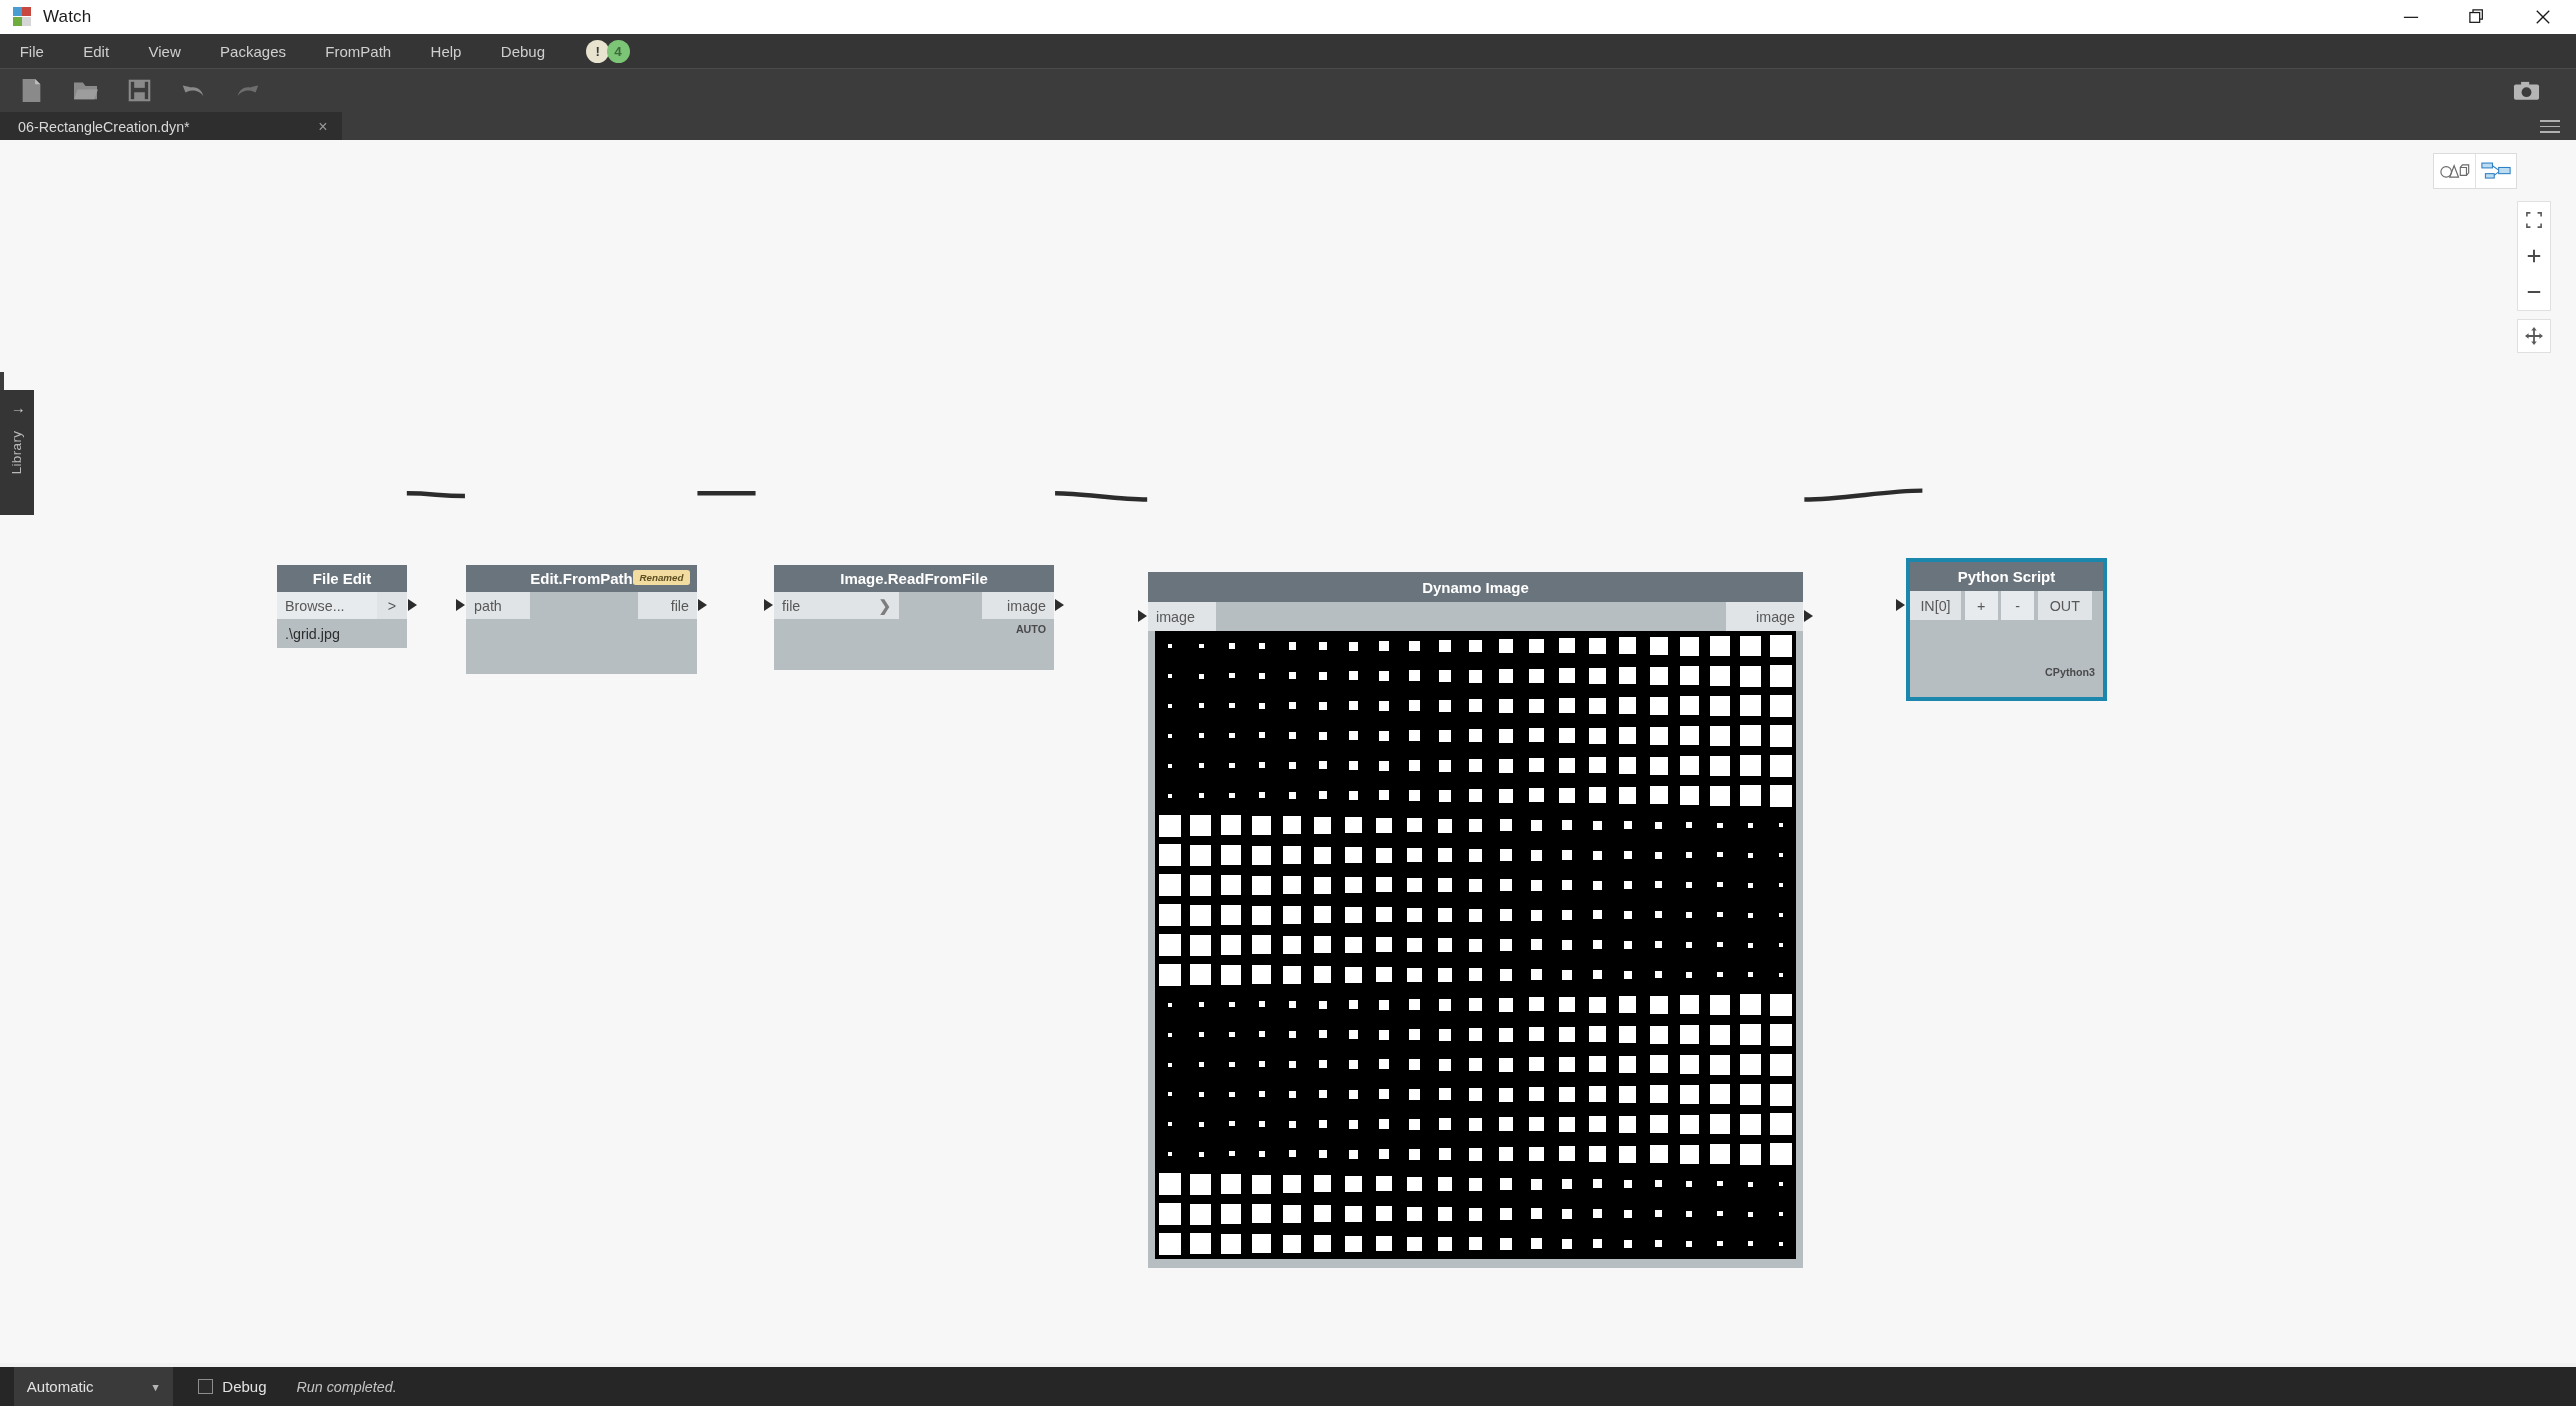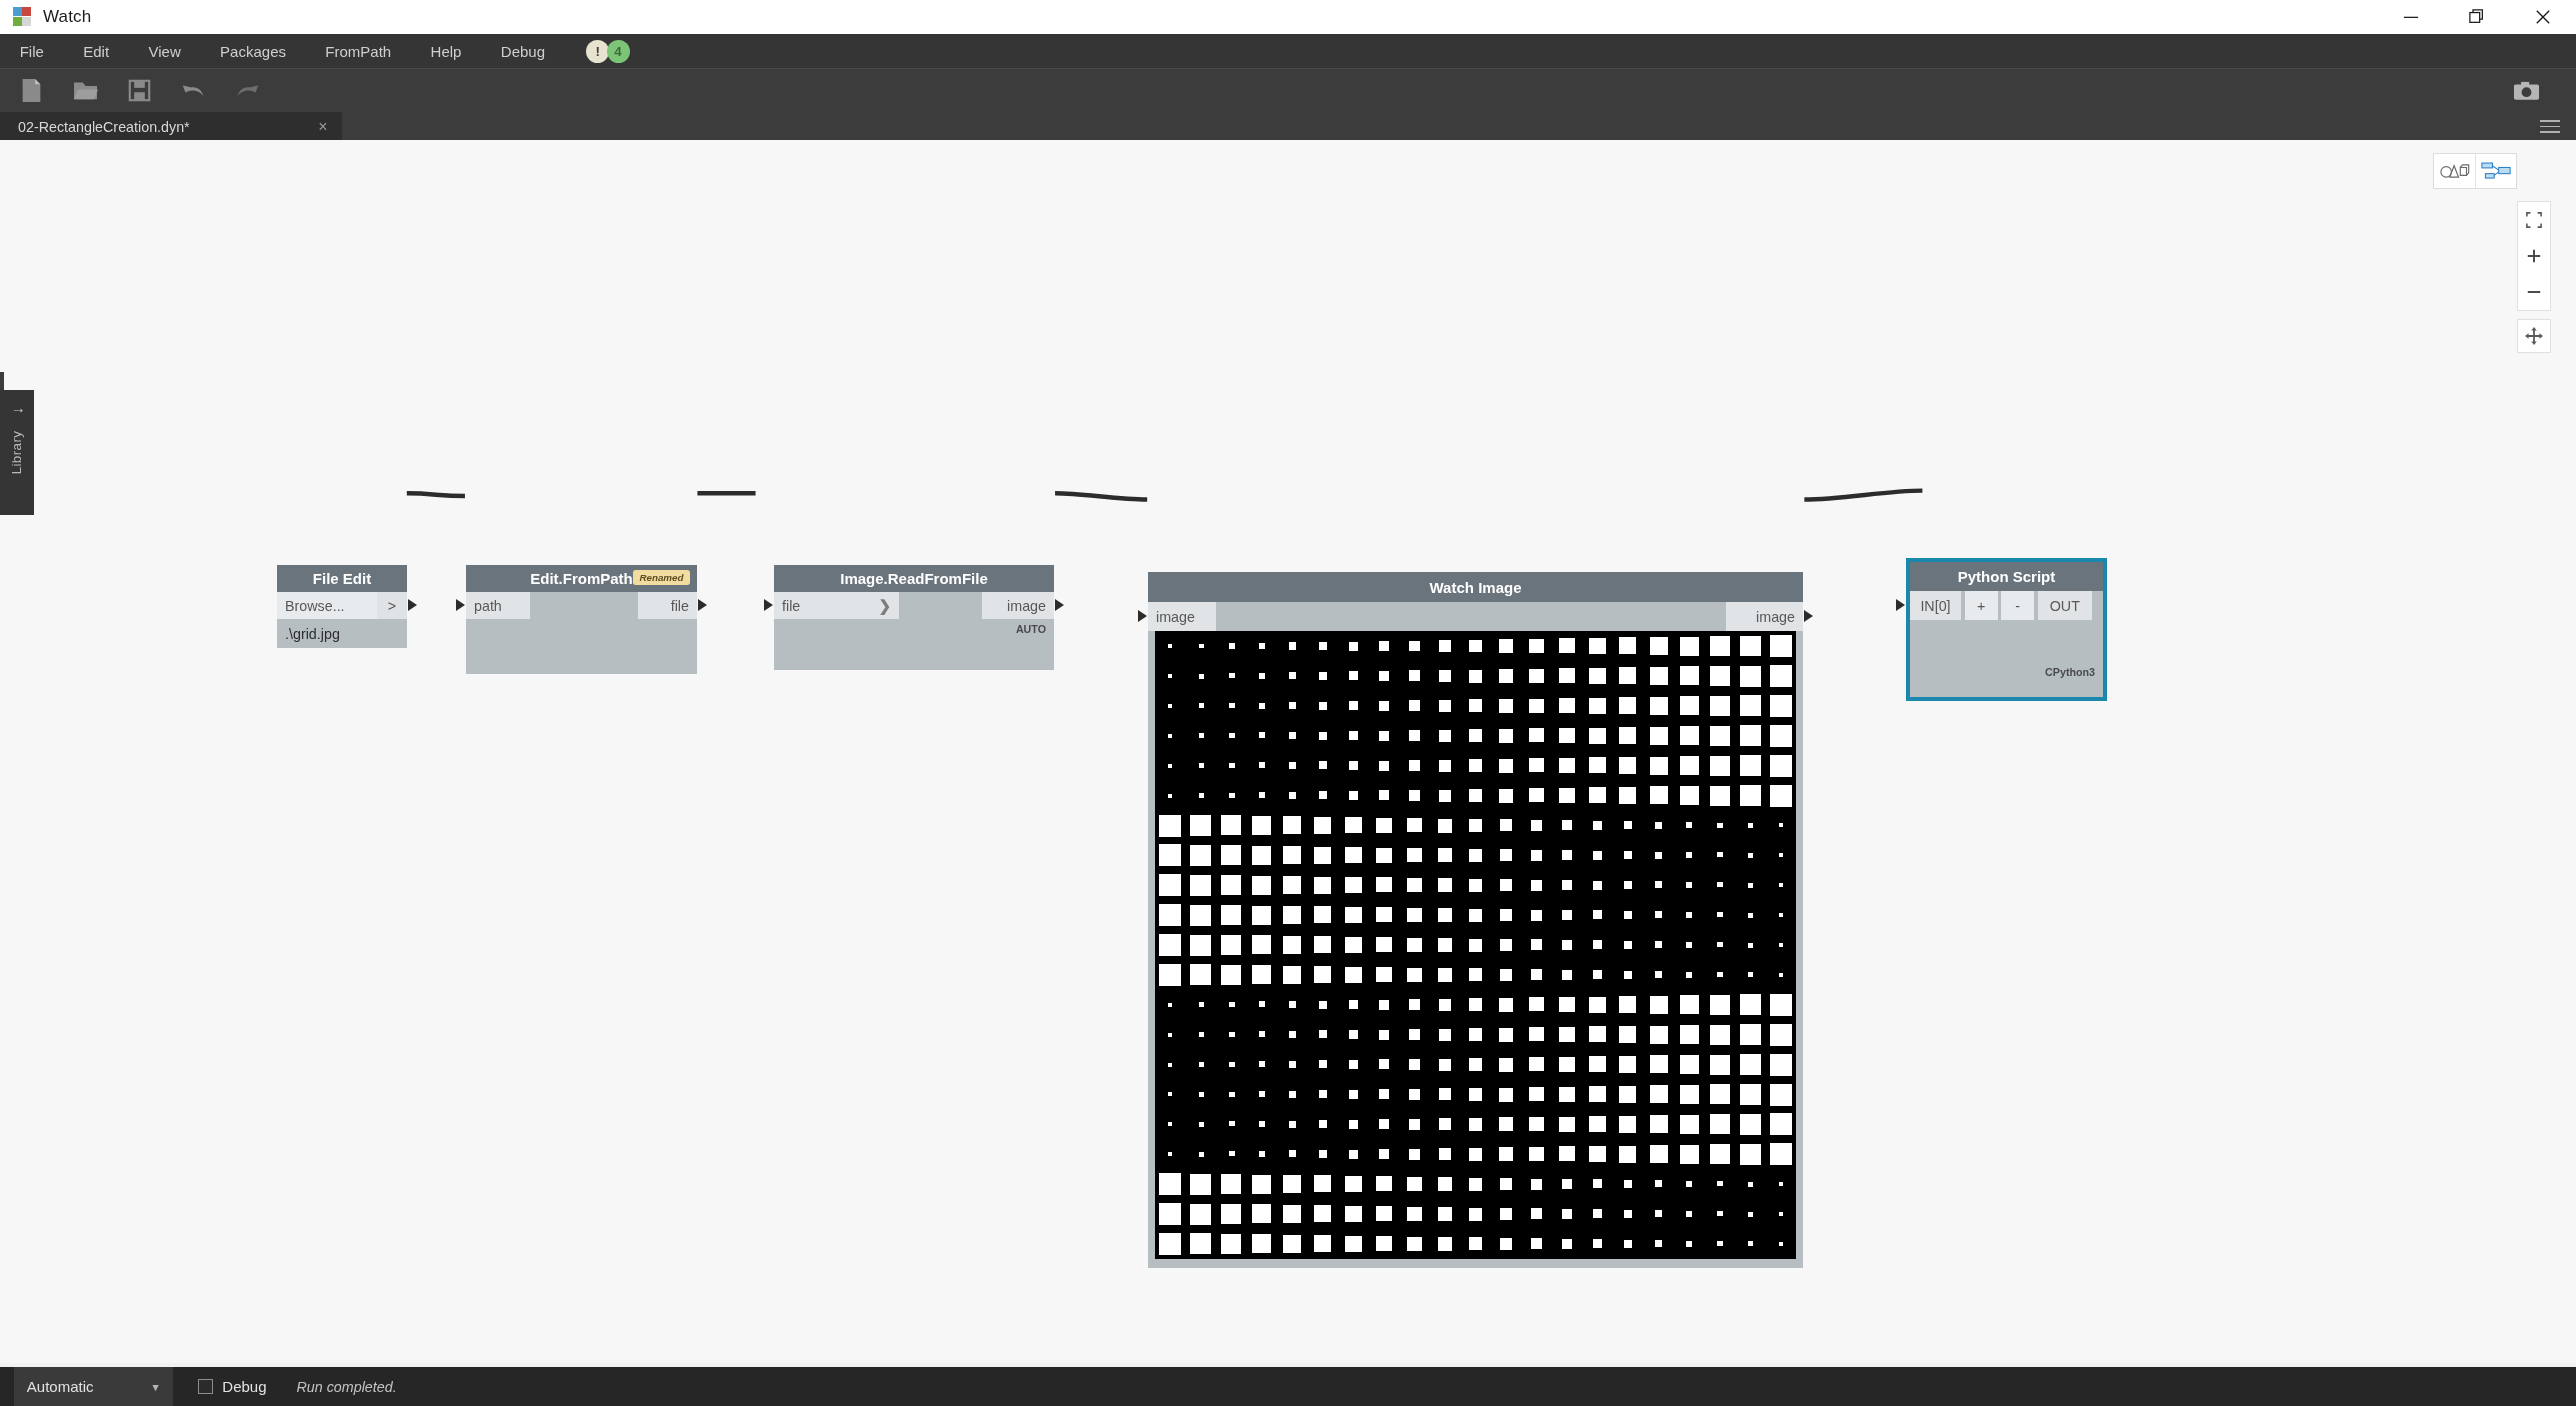--- a/index.html
+++ b/index.html
@@ -288,21 +288,21 @@
     <svg width="27" height="19.7" viewBox="0 0 30 22">
         <rect x="1" y="4" width="28" height="17" rx="2" fill="#b5b5b5"></rect>
         <rect x="9" y="1" width="9" height="4" fill="#b5b5b5"></rect>
         <circle cx="15" cy="12.5" r="5.5" fill="#3c3c3c"></circle>
       </svg>
   </div>
 </div>
 
 <div class="tabbar">
   <div class="tab">
-    <span class="tab-label">02-RectangleCreation.dyn*</span>
+    <span class="tab-label">06-RectangleCreation.dyn*</span>
     <span class="tab-close">×</span>
   </div>
   <div class="hamburger">
     <span></span>
       <span></span>
       <span></span>
   </div>
 </div>
 
 <div class="canvas">
@@ -407,21 +407,21 @@
         </div>
         <div class="port-spacer"></div>
         <div class="port-out" style="width:72px;">image</div>
         <div class="port-dot right" style="top:7.2px;"></div>
       </div>
       <div class="node-foot">AUTO</div>
     </div>
   </div>
 
   <div class="node" style="left:1148px; top:432px; width:655px;">
-    <div class="node-header" style="height:30px;">Watch Image</div>
+    <div class="node-header" style="height:30px;">Dynamo Image</div>
     <div class="node-body" style="padding-bottom:9px;">
       <div class="port-row" style="height:29px; position:relative;">
         <div class="port-dot left" style="top:8px;"></div>
         <div class="port-in" style="width:68px;">image</div>
         <div class="port-spacer"></div>
         <div class="port-out" style="width:77px;">image</div>
         <div class="port-dot right" style="top:8px;"></div>
       </div>
       <div id="watch-canvas" class="watch-canvas" style="width:641px; height:628px;">
           <div class="cell" style="left: 13.4px; top: 13px; width: 3.7px; height: 3.6px;"></div>

